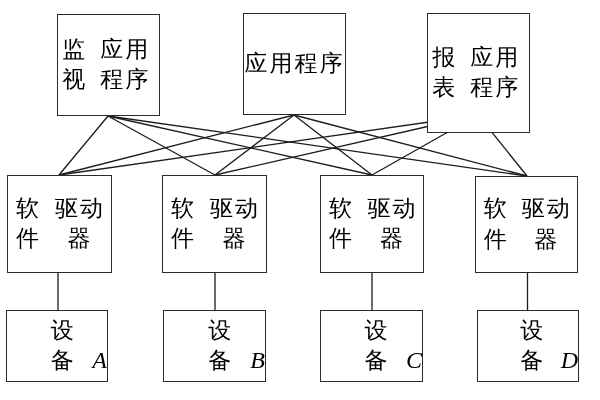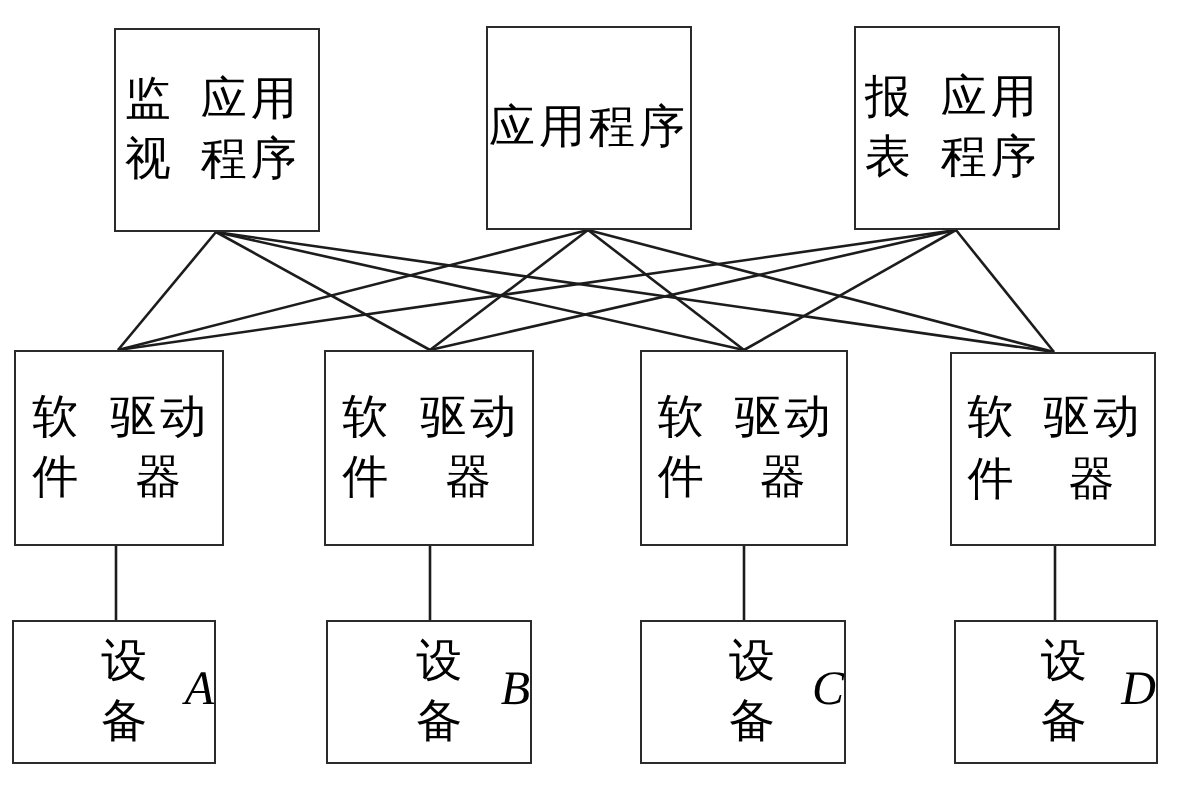--- a/index.html
+++ b/index.html
@@ -32,32 +32,32 @@
     justify-content: center;
     text-align: center;
     color: #000000;
     font-size: 23px;
     letter-spacing: 2px;
     line-height: 1.32;
   }
   
   .node.t1 { left: 57px;  top: 14px;  width: 103px; height: 102px; }
   .node.t2 { left: 243px; top: 13px;  width: 103px; height: 102px; }
-  .node.t3 { left: 427px; top: 13px;  width: 103px; height: 102px; }
+  .node.t3 { left: 427px; top: 13px;  width: 103px; height: 120px; }
   
   .node.m1 { left: 7px;   top: 175px; width: 105px; height: 98px; }
   .node.m2 { left: 162px; top: 175px; width: 105px; height: 98px; }
   .node.m3 { left: 320px; top: 175px; width: 104px; height: 98px; }
   .node.m4 { left: 475px; top: 176px; width: 103px; height: 97px; }
   
   .node.b1 { left: 6px;   top: 310px; width: 102px; height: 72px; }
   .node.b2 { left: 163px; top: 310px; width: 103px; height: 72px; }
   .node.b3 { left: 320px; top: 310px; width: 103px; height: 72px; }
   .node.b4 { left: 477px; top: 310px; width: 102px; height: 72px; }
-  .device-label { display: flex; align-items: center; margin-left: 34px; }
+  .device-label { display: flex; align-items: flex-end; margin-left: 34px; }
   .device-letter {
     font-style: italic;
     margin-left: 7px;
     letter-spacing: 0;
     font-size: 24px;
   }
 </style>
 </head>
 <body>
 

